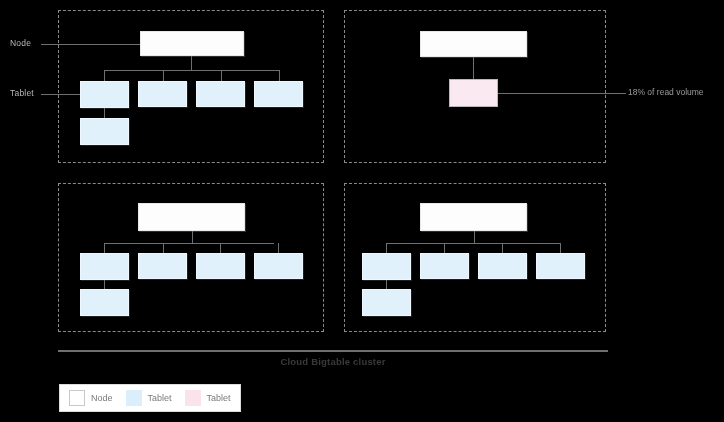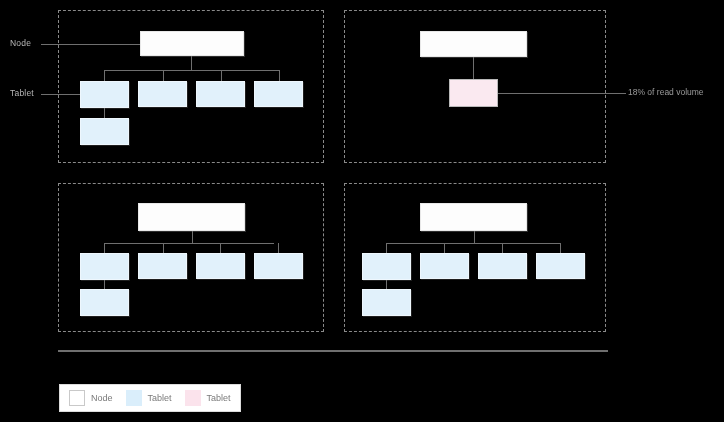--- a/index.html
+++ b/index.html
@@ -174,20 +174,21 @@
   <div class="line v" style="left:386px;top:280px;height:9px;"></div>
   <div class="box tablet" style="left:362px;top:289px;width:49px;height:27px;"></div>
 
   <div class="side-label" style="left:10px;top:38px;">Node</div>
   <div class="leader" style="left:41px;top:44px;width:99px;"></div>
 
   <div class="side-label" style="left:10px;top:88px;">Tablet</div>
   <div class="leader" style="left:41px;top:94px;width:39px;"></div>
 
   <div id="cluster-bar"></div>
+  <div id="cluster-caption">Cloud Bigtable cluster</div>
 
   <div id="legend">
     <div class="legend-item">
       <span class="legend-swatch sw-node"></span>
       <span class="legend-label">Node</span>
     </div>
     <div class="legend-item">
       <span class="legend-swatch sw-tablet"></span>
       <span class="legend-label">Tablet</span>
     </div>

